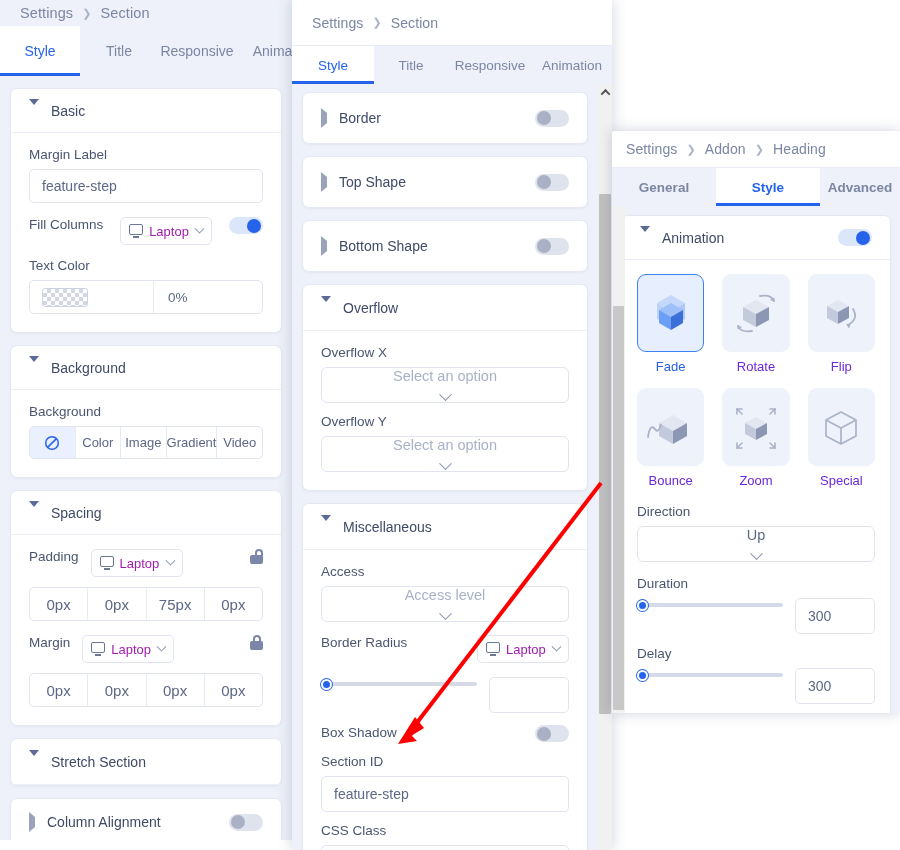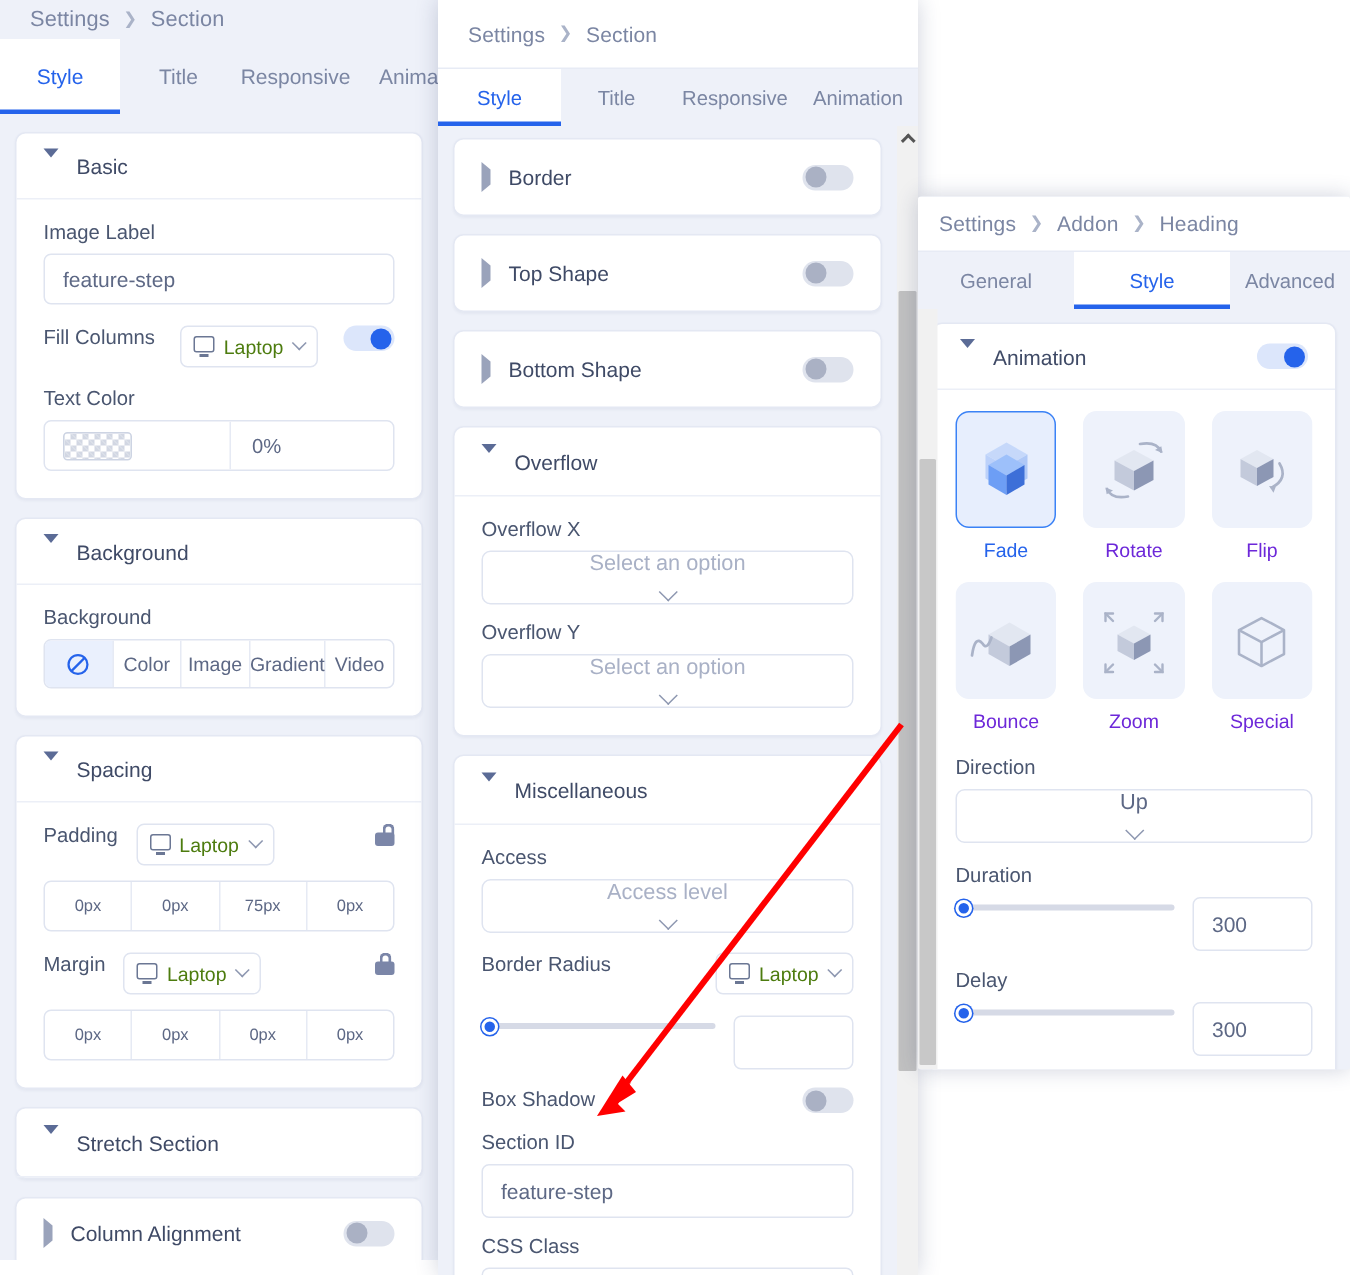--- a/index.html
+++ b/index.html
@@ -59,40 +59,40 @@
     width:100%; height:34px; border:1px solid #dfe4f0; border-radius:5px;
     background:#fff; display:flex; align-items:center; padding: 0 12px;
     font-size:14px; color:#5d6885;
   }
 
   .row { display:flex; align-items:flex-start; }
 
   .device-select {
     height:28px; border:1px solid #dfe4f0; border-radius:5px; background:#fff;
     display:inline-flex; align-items:center; gap:2px; padding: 0 8px;
-    font-size:13px; color:#4d7c0f;
+    font-size:13px; color:#a21caf;
   }
   .monitor-ico { width:14px;height:11px;border:1.6px solid #6b7794;border-radius:2px; position:relative; }
   .monitor-ico::after{content:"";position:absolute;left:3px;bottom:-4px;width:6px;height:2px;background:#6b7794;}
   .chev { width:7px;height:7px;border-right:1.6px solid #8d97b0;border-bottom:1.6px solid #8d97b0;transform:rotate(45deg) translate(-2px,-2px);}
   .chev.big { width:9px;height:9px;border-right-width:1.8px;border-bottom-width:1.8px; }
 
   .toggle { width:34px;height:17px;border-radius:9px;background:#dfe3ed;position:relative;flex:0 0 auto; }
   .toggle .knob{position:absolute;top:1.5px;left:2px;width:14px;height:14px;border-radius:50%;background:#aab1c4;}
   .toggle.on{background:#dce6fb;}
   .toggle.on .knob{left:18px;background:#2563eb;}
 
   .seg { display:flex; border:1px solid #dfe4f0; border-radius:5px; overflow:hidden; height:33px; }
   .seg .s { flex:1; display:flex;align-items:center;justify-content:center; font-size:13px;color:#5d6885;
             border-right:1px solid #e6eaf4; }
   .seg .s:last-child{border-right:none;}
   .seg .s.active{ background:#eaf0fd; color:#2563eb; }
 
   .quad { display:flex; border:1px solid #dfe4f0; border-radius:5px; overflow:hidden; height:34px; }
-  .quad .q { flex:1; display:flex;align-items:center;justify-content:center;font-size:11px;color:#5d6885;
+  .quad .q { flex:1; display:flex;align-items:center;justify-content:center;font-size:15px;color:#5d6885;
              border-right:1px solid #e6eaf4;}
   .quad .q:last-child{border-right:none;}
 
   .color-field { display:flex; border:1px solid #dfe4f0;border-radius:5px;overflow:hidden;height:34px; }
   .color-field .swatchcell{ width:124px; display:flex;align-items:center;padding-left:12px; border-right:1px solid #e6eaf4;}
   .checker{ width:46px;height:19px;border:1px solid #cdd4e3;border-radius:3px;
     background-image:
       linear-gradient(45deg,#d2d7e3 25%,transparent 25%,transparent 75%,#d2d7e3 75%),
       linear-gradient(45deg,#d2d7e3 25%,transparent 25%,transparent 75%,#d2d7e3 75%);
     background-size:8px 8px; background-position:0 0,4px 4px; background-color:#fff; }
@@ -163,21 +163,21 @@
     </div>
 
     <div style="position:absolute;left:0;top:78px;width:292px;height:762px;padding:10px 10px 0 10px;overflow:hidden;">
 
       <div class="card">
         <div class="card-head bordered">
           <span class="caret"><span class="caret-down"></span></span>
           <span class="ttl">Basic</span>
         </div>
         <div class="card-body">
-          <div class="field-label">Image Label</div>
+          <div class="field-label">Margin Label</div>
           <div class="text-input">feature-step</div>
 
           <div class="row" style="margin-top:14px;justify-content:space-between;">
             <span class="field-label" style="margin:0;">Fill Columns</span>
             <div class="device-select" style="width:92px;justify-content:space-between;">
               <span class="row" style="gap:6px;">
                 <span class="monitor-ico"></span>
                 <span>Laptop</span>
               </span>
               <span class="chev"></span>
@@ -431,21 +431,21 @@
     <div style="position:absolute;left:0;top:0;width:288px;height:37px;background:#ffffff;border-bottom:1px solid #e7ebf5;">
       <div class="breadcrumb" style="font-size:14px;padding-left:14px;">
         <span class="crumb">Settings</span>
         <span class="sep">❯</span>
         <span class="crumb">Addon</span>
         <span class="sep">❯</span>
         <span class="crumb">Heading</span>
       </div>
     </div>
 
-    <div style="position:absolute;left:0;top:37px;width:288px;height:38px;">
+    <div style="position:absolute;left:0;top:37px;width:288px;height:38px;font-weight:bold;">
       <div class="tabbar">
         <div class="tab" style="width:104px;font-size:13.5px;">
           <span>General</span>
         </div>
         <div class="tab active" style="width:104px;font-size:13.5px;">
           <span>Style</span>
         </div>
         <div class="tab" style="width:80px;font-size:13.5px;">
           <span>Advanced</span>
         </div>

